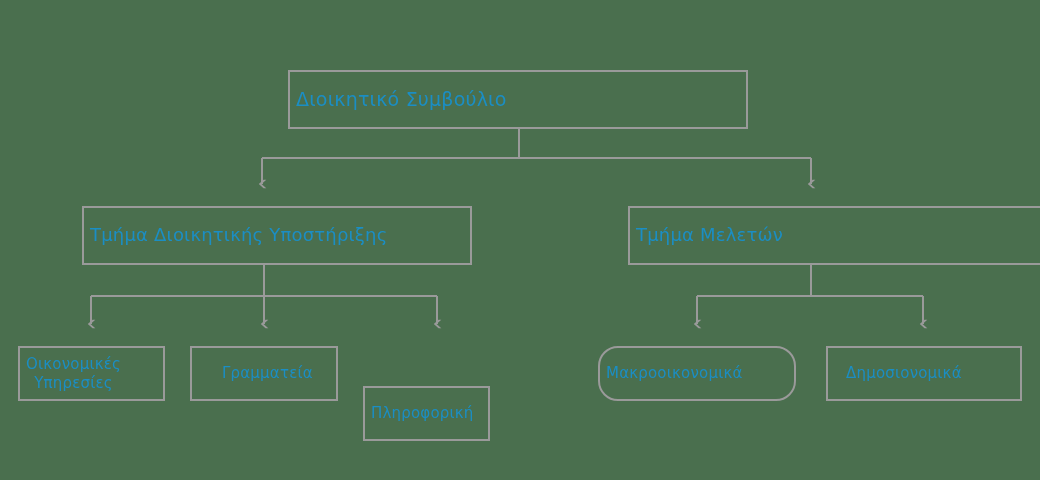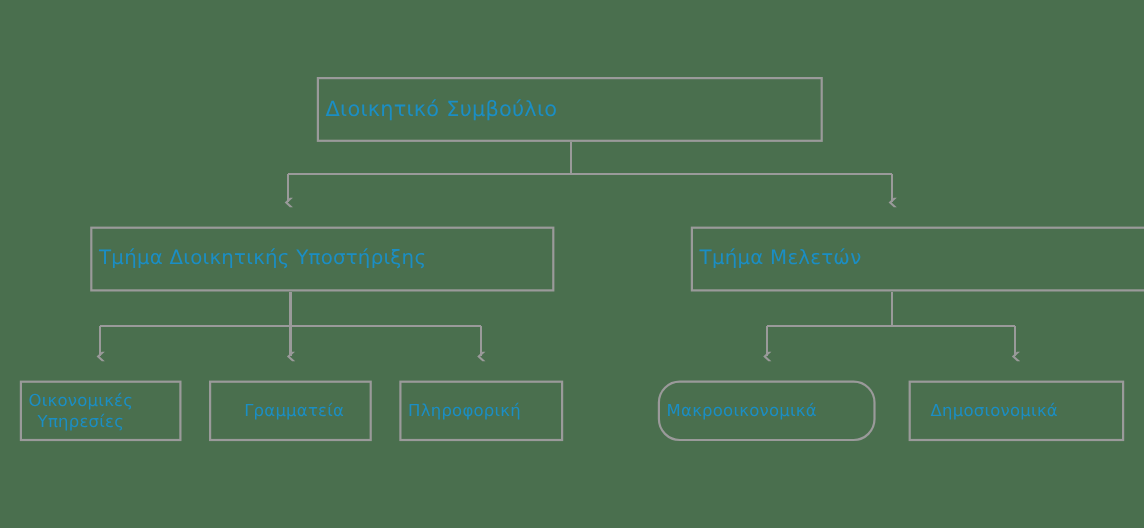--- a/index.html
+++ b/index.html
@@ -48,30 +48,30 @@
     top: 70px;
     width: 460px;
     height: 59px;
     font-size: 19px;
   }
   .level-1 {
     top: 206px;
     height: 59px;
     font-size: 18px;
   }
-  .n-admin-support { left: 82px;  width: 422px; }
+  .n-admin-support { left: 82px;  width: 390px; }
   .n-studies      { left: 628px; width: 432px; }
   .level-2 {
     top: 346px;
     height: 55px;
     font-size: 15px;
   }
   .n-financial     { left: 18px;  width: 147px; }
   .n-secretariat   { left: 190px; width: 148px; padding-left: 24px; }
-  .n-informatics   { left: 363px; width: 149px; }
+  .n-informatics   { left: 363px; width: 127px; margin-top: 40px; }
   .n-macro         { left: 598px; width: 198px; border-radius: 20px; }
   .n-fiscal        { left: 826px; width: 196px; padding-left: 12px; }
 </style>
 </head>
 <body>
 
 <div class="chart-root">
 
   <svg class="edges-layer" width="1040" height="480" viewBox="0 0 1040 480" xmlns="http://www.w3.org/2000/svg">
     <defs>

